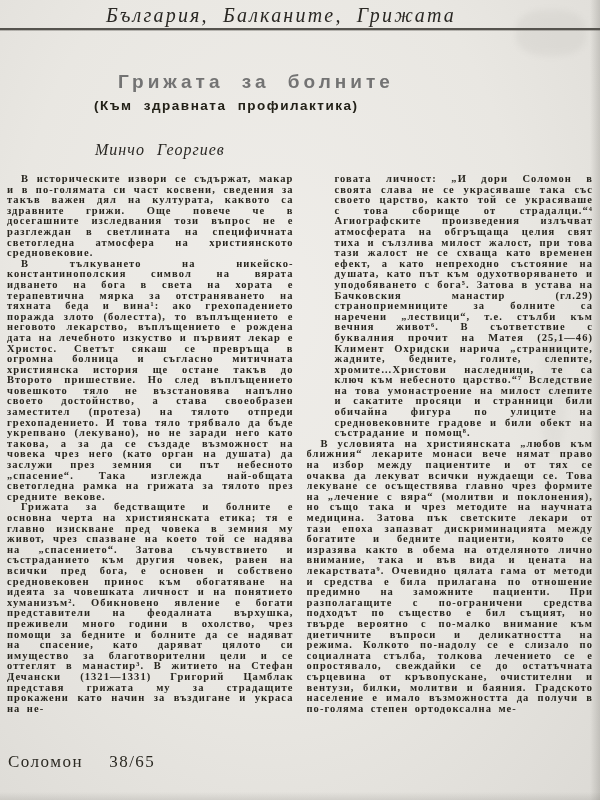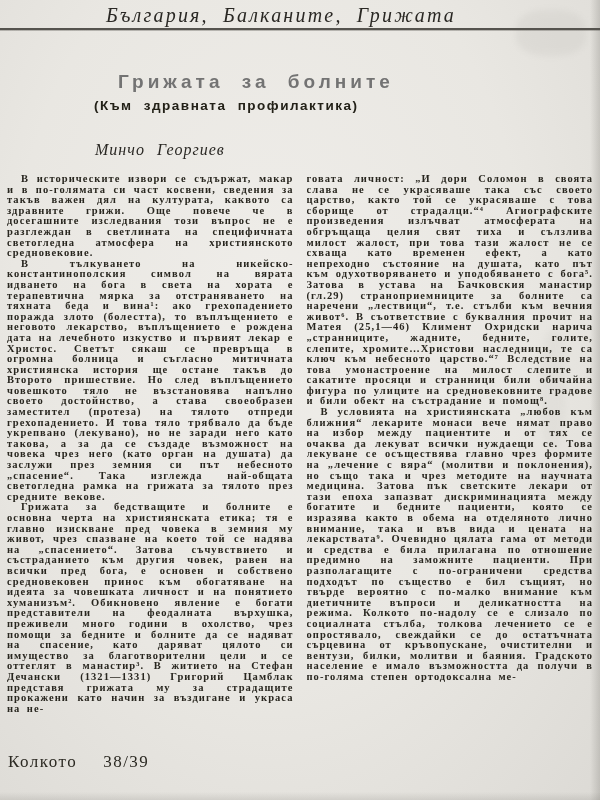--- a/index.html
+++ b/index.html
@@ -55,21 +55,21 @@
     position: absolute; left: 7px; top: 174px; width: 586px; height: 586px;
     display: flex; gap: 13px; overflow: hidden;
   }
   .col { flex: 1 1 0; overflow: hidden; }
   .col p {
     margin: 0; text-align: justify; text-indent: 14px;
     font-family: "Liberation Serif", serif; font-weight: bold;
     font-size: 10.5px; line-height: 10.6px;
     letter-spacing: 1.05px; word-spacing: 2.8px; color: #28261f;
   }
-  .col p.continuation { text-indent: 0; }
+  .col p.continuation { text-indent: 0; margin-left: 28px; }
   .col p.gap-before { }
   .page-footer {
     position: absolute; left: 8px; top: 752px;
     font-size: 17px; letter-spacing: 1.5px; color: #2b2922;
     display: inline-flex; gap: 26px; white-space: nowrap;
   }
 </style>
 </head>
 <body>
 
@@ -96,15 +96,15 @@
     <p>В тълкуването на никейско-константинополския символ на вярата идването на бога в света на хората е терапевтична мярка за отстраняването на тяхната беда и вина¹: ако грехопадението поражда злото (болестта), то въплъщението е неговото лекарство, въплъщението е рождена дата на лечебното изкуство и първият лекар е Христос. Светът сякаш се превръща в огромна болница и съгласно митичната християнска история ще остане такъв до Второто пришествие. Но след въплъщението човешкото тяло не възстановява напълно своето достойнство, а става своеобразен заместител (протеза) на тялото отпреди грехопадението. И това тяло трябвало да бъде укрепвано (лекувано), но не заради него като такова, а за да се създаде възможност на човека чрез него (като орган на душата) да заслужи през земния си път небесното „спасение“. Така изглежда най-общата светогледна рамка на грижата за тялото през средните векове.</p>
     <p>Грижата за бедстващите и болните е основна черта на християнската етика; тя е главно изискване пред човека в земния му живот, чрез спазване на което той се надява на „спасението“. Затова съчувствието и състраданието към другия човек, равен на всички пред бога, е основен и собствено средновековен принос към обогатяване на идеята за човешката личност и на понятието хуманизъм². Обикновено явление е богати представители на феодалната върхушка, преживели много години в охолство, чрез помощи за бедните и болните да се надяват на спасение, като даряват цялото си имущество за благотворителни цели и се оттеглят в манастир³. В житието на Стефан Дечански (1321—1331) Григорий Цамблак представя грижата му за страдащите прокажени като начин за въздигане и украса на не-</p>
   </div>
   <div class="col">
     <p class="continuation">говата личност: „И дори Соломон в своята слава не се украсяваше така със своето царство, както той се украсяваше с това сборище от страдалци.“⁴ Агиографските произведения излъчват атмосферата на обгръщаща целия свят тиха и сълзлива милост жалост, при това тази жалост не се схваща като временен ефект, а като непреходно състояние на душата, като път към одухотворяването и уподобяването с бога⁵. Затова в устава на Бачковския манастир (гл.29) страноприемниците за болните са наречени „лествици“, т.е. стълби към вечния живот⁶. В съответствие с буквалния прочит на Матея (25,1—46) Климент Охридски нарича „странниците, жадните, бедните, голите, слепите, хромите…Христови наследници, те са ключ към небесното царство.“⁷ Вследствие на това умонастроение на милост слепите и сакатите просяци и странници били обичайна фигура по улиците на средновековните градове и били обект на състрадание и помощ⁸.</p>
     <p class="gap-before">В условията на християнската „любов към ближния“ лекарите монаси вече нямат право на избор между пациентите и от тях се очаква да лекуват всички нуждаещи се. Това лекуване се осъществява главно чрез формите на „лечение с вяра“ (молитви и поклонения), но също така и чрез методите на научната медицина. Затова пък светските лекари от тази епоха запазват дискриминацията между богатите и бедните пациенти, която се изразява както в обема на отделяното лично внимание, така и във вида и цената на лекарствата⁹. Очевидно цялата гама от методи и средства е била прилагана по отношение предимно на заможните пациенти. При разполагащите с по-ограничени средства подходът по същество е бил същият, но твърде вероятно с по-малко внимание към диетичните въпроси и деликатността на режима. Колкото по-надолу се е слизало по социалната стълба, толкова лечението се е опростявало, свеждайки се до остатъчната сърцевина от кръвопускане, очистителни и вентузи, билки, молитви и баяния. Градското население е имало възможността да получи в по-голяма степен ортодоксална ме-</p>
   </div>
 </div>
 
 <div class="page-footer">
-  <span>Колкото</span>
-  <span>38/39</span>
+  <span>Соломон</span>
+  <span>38/65</span>
 </div>
 
 </body></html>

